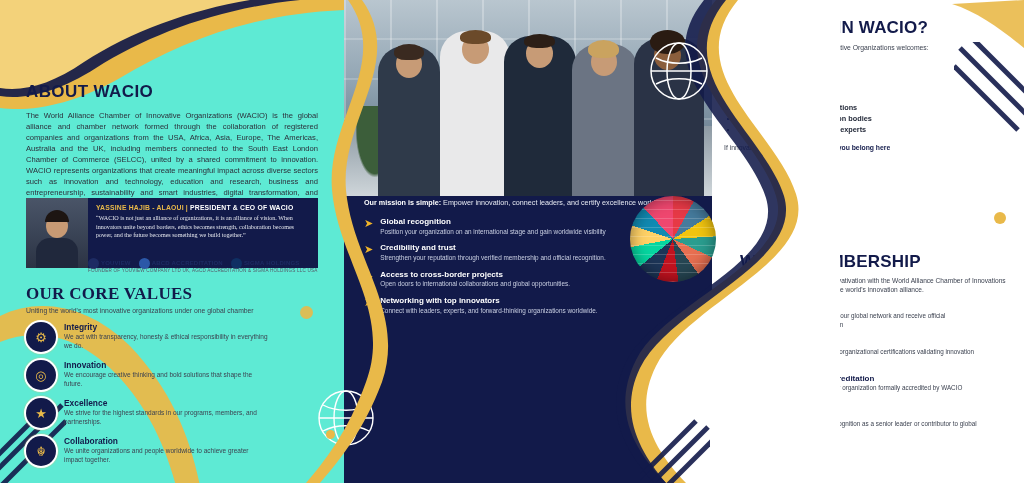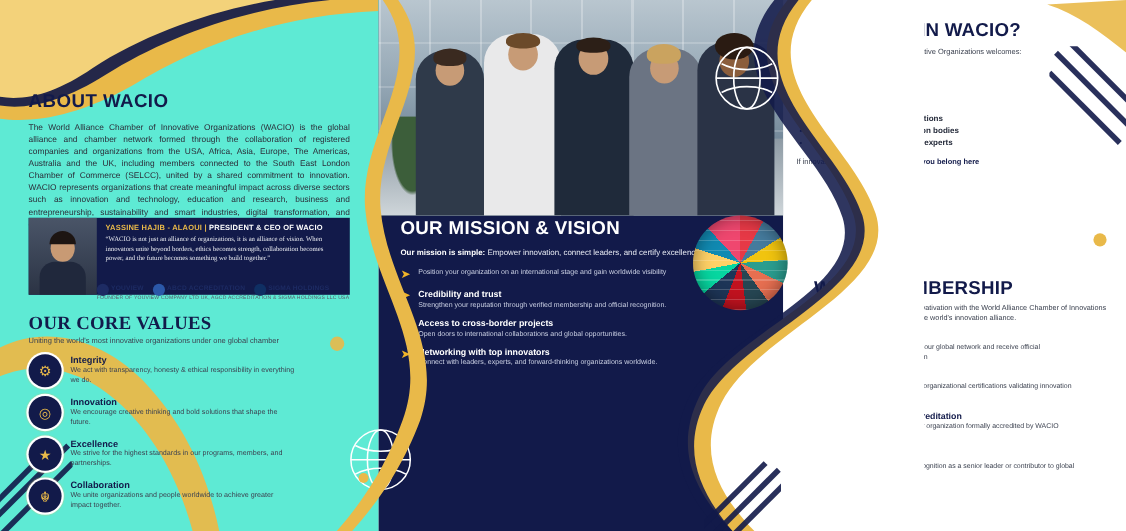--- a/index.html
+++ b/index.html
@@ -237,28 +237,28 @@
         <div>
           <div class="cv-t">Collaboration</div>
           <div class="cv-d">We unite organizations and people worldwide to achieve greater impact together.</div>
         </div>
       </div>
     </div>
   </div>
 
   <div class="mid-panel" style="background:transparent;">
     <div class="mission">
-      <h2>OUR MISSION &amp; VISION</h2>
       <div class="lead">
         <b>Our mission is simple:</b><span> Empower innovation, connect leaders, and certify excellence worldwide.</span>
       </div>
 
       <div class="m-row">
         <div class="m-arrow">➤</div>
         <div>
+          <div class="m-t">Global recognition</div>
           <div class="m-d">Position your organization on an international stage and gain worldwide visibility</div>
         </div>
       </div>
       <div class="m-row">
         <div class="m-arrow">➤</div>
         <div>
           <div class="m-t">Credibility and trust</div>
           <div class="m-d">Strengthen your reputation through verified membership and official recognition.</div>
         </div>
       </div>

